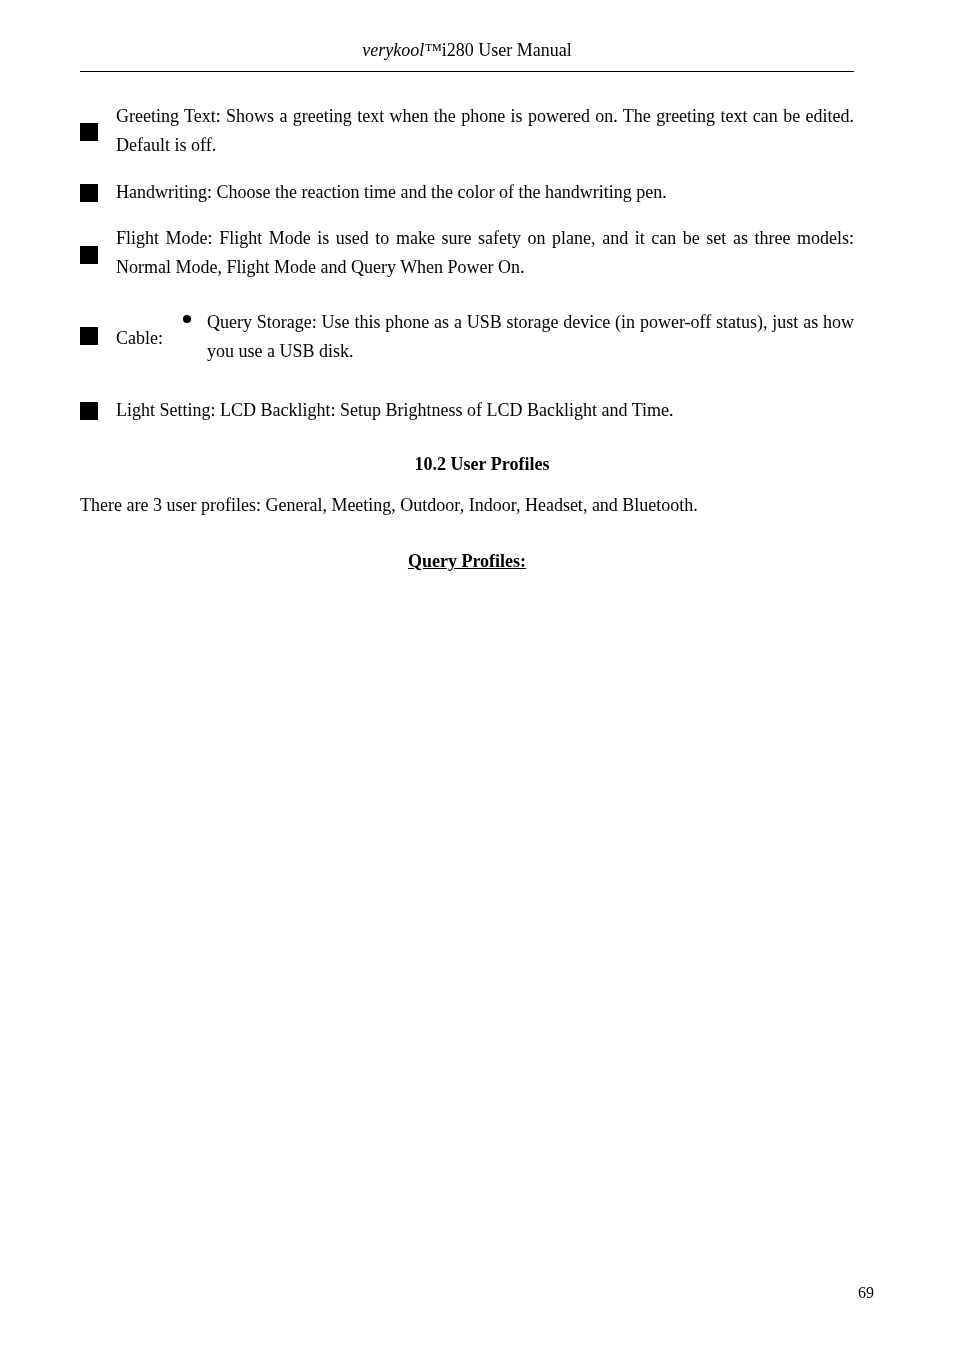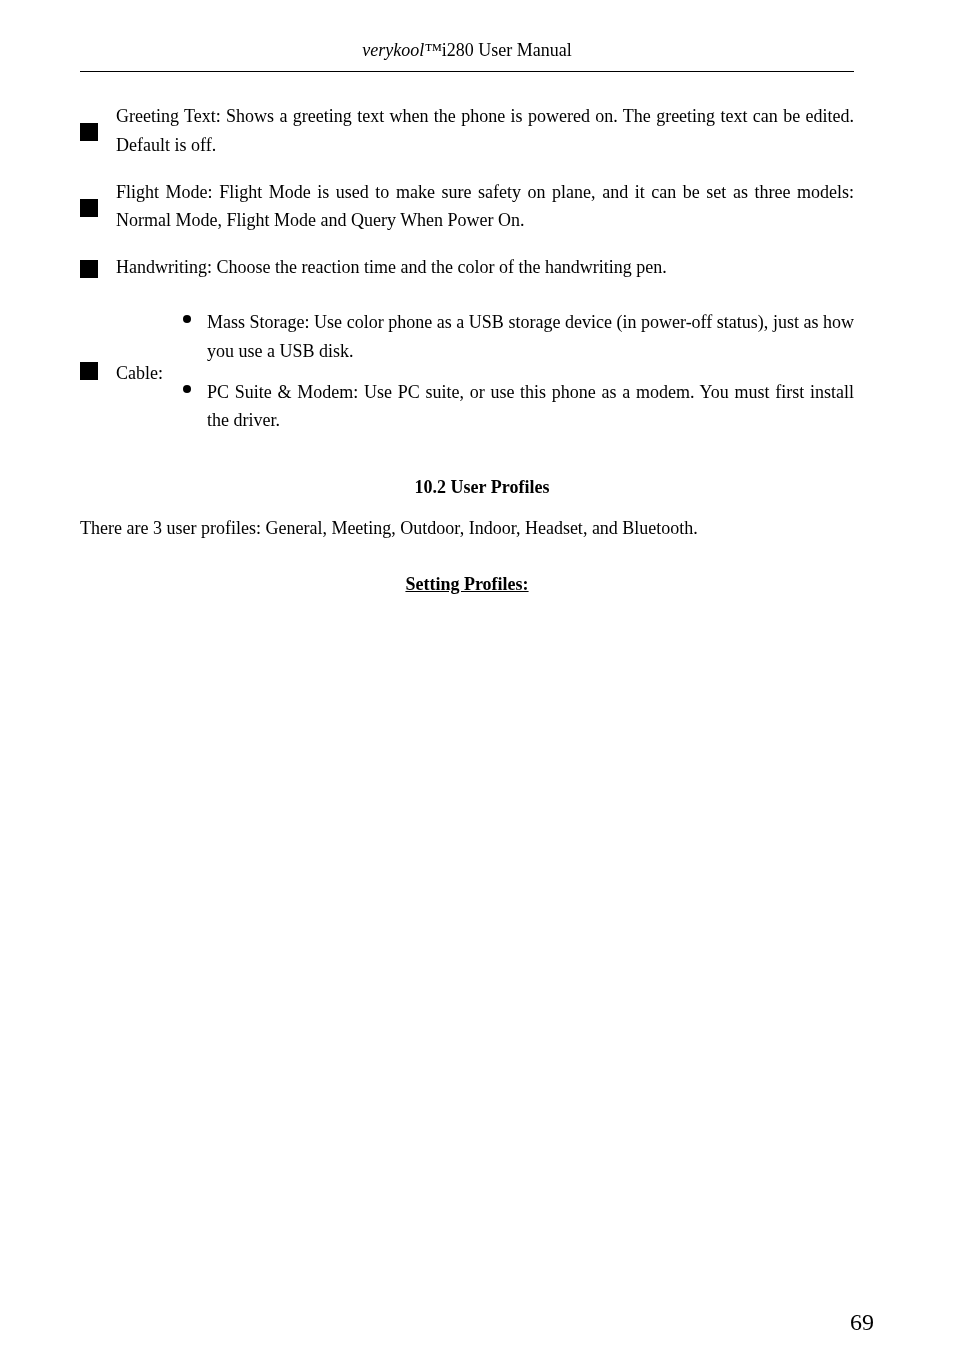--- a/index.html
+++ b/index.html
@@ -122,23 +122,23 @@
     }
 
     .body-paragraph {
       line-height: 1.7;
       text-align: justify;
       margin-bottom: 15px;
     }
 
     .page-number {
       position: absolute;
-      bottom: 14px;
+      bottom: 48px;
       right: 80px;
-      font-size: 24px;
+      font-size: 16px;
     }
 
     .two-line-item {
       line-height: 1.6;
     }
   </style>
 </head>
 <body>
 
 <div class="page">
@@ -153,54 +153,54 @@
 
     <ul class="bullet-list">
 
       <li class="bullet-item">
         <div class="bullet-square"></div>
         <div class="bullet-text two-line-item">Greeting Text: Shows a greeting text when the phone is powered on. The greeting text can be edited. Default is off.</div>
       </li>
 
       <li class="bullet-item">
         <div class="bullet-square"></div>
+        <div class="bullet-text two-line-item">Handwriting: Choose the reaction time and the color of the handwriting pen.</div>
+      </li>
+
+      <li class="bullet-item">
+        <div class="bullet-square"></div>
         <div class="bullet-text two-line-item">Flight Mode: Flight Mode is used to make sure safety on plane, and it can be set as three models: Normal Mode, Flight Mode and Query When Power On.</div>
-      </li>
-
-      <li class="bullet-item">
-        <div class="bullet-square"></div>
-        <div class="bullet-text two-line-item">Handwriting: Choose the reaction time and the color of the handwriting pen.</div>
       </li>
 
       <li class="bullet-item" style="flex-direction: row;">
         <div style="display:flex; align-items:flex-start;">
           <div class="bullet-square"></div>
           <div class="bullet-text">Cable:</div>
         </div>
         <ul class="sub-bullet-list">
 
           <li class="sub-bullet-item">
             <div class="bullet-circle"></div>
-            <div class="sub-bullet-text">Mass Storage: Use color phone as a USB storage device (in power-off status), just as how you use a USB disk.</div>
+            <div class="sub-bullet-text">Query Storage: Use this phone as a USB storage device (in power-off status), just as how you use a USB disk.</div>
           </li>
 
-          <li class="sub-bullet-item">
-            <div class="bullet-circle"></div>
-            <div class="sub-bullet-text">PC Suite &amp; Modem: Use PC suite, or use this phone as a modem. You must first install the driver.</div>
-          </li>
 
         </ul>
       </li>
 
+      <li class="bullet-item">
+        <div class="bullet-square"></div>
+        <div class="bullet-text two-line-item">Light Setting: LCD Backlight: Setup Brightness of LCD Backlight and Time.</div>
+      </li>
 
     </ul>
 
     <div class="section-heading section-number">10.2  User Profiles</div>
 
     <p class="body-paragraph">There are 3 user profiles: General, Meeting, Outdoor, Indoor, Headset, and Bluetooth.</p>
 
-    <div class="section-heading underline">Setting Profiles:</div>
+    <div class="section-heading underline">Query Profiles:</div>
 
   </div>
 
   <div class="page-number">69</div>
 
 </div>
 
 </body></html>

